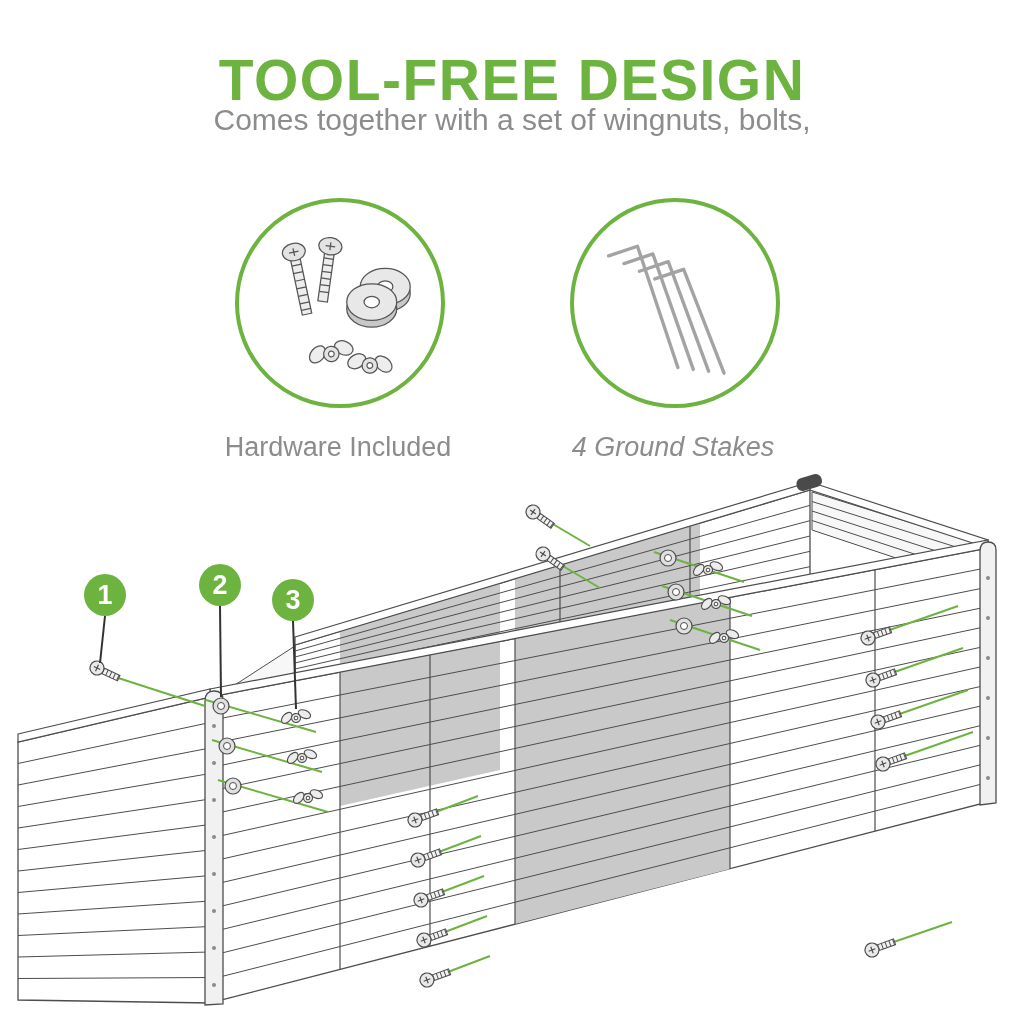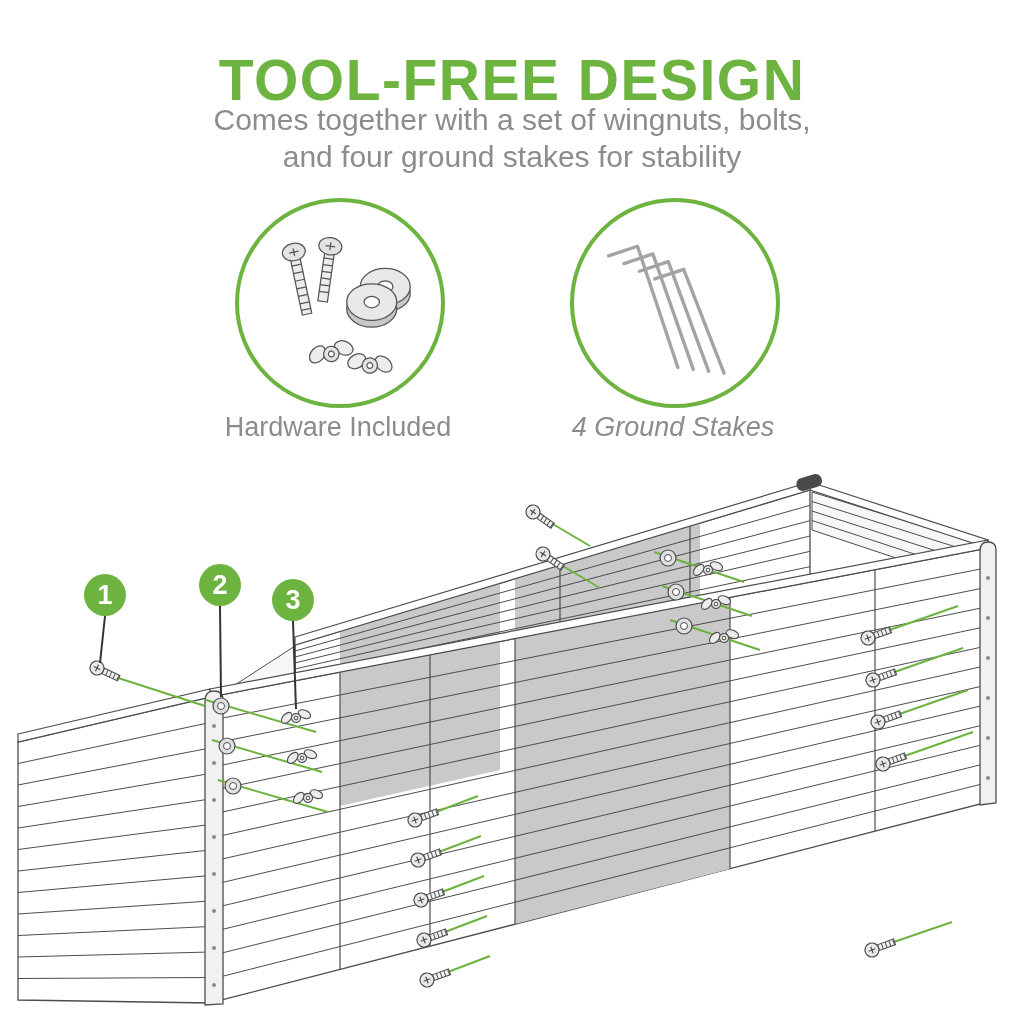--- a/index.html
+++ b/index.html
@@ -16,21 +16,21 @@
     font-size:30px;line-height:1.22;color:#8c8c8c;
   }
   .callout-circle{
     position:absolute;width:202px;height:202px;border:4px solid #6db33f;border-radius:50%;
     background:#fff;box-sizing:content-box;
   }
   .callout-circle svg{width:100%;height:100%;display:block;}
   #hw-circle{left:235px;top:198px;}
   #stake-circle{left:570px;top:198px;}
   .caption{
-    position:absolute;top:412px;width:340px;text-align:center;
+    position:absolute;top:432px;width:340px;text-align:center;
     font-size:27px;color:#8c8c8c;
   }
   #hw-caption{left:168px;}
   #stake-caption{left:503px;font-style:italic;}
   #bed-diagram{position:absolute;left:0;top:470px;}
   .face{fill:#ffffff;stroke:#4d4d4d;stroke-width:1.3;}
   .inface{fill:#f7f7f7;stroke:#4d4d4d;stroke-width:1;}
   .gray{fill:#c9c9c9;stroke:none;}
   .band{fill:#ffffff;stroke:#4d4d4d;stroke-width:1.2;}
   .seam{stroke:#4d4d4d;stroke-width:1.2;}
@@ -40,21 +40,20 @@
   .mtext{fill:#ffffff;font-size:27px;font-weight:bold;text-anchor:middle;
          font-family:"Liberation Sans",sans-serif;}
   .hwline{stroke:#555;stroke-width:1.3;fill:none;}
 </style>
 </head>
 <body>
 
 <div class="title">TOOL-FREE DESIGN</div>
 <div class="subtitle">
   <div>Comes together with a set of wingnuts, bolts,</div>
-  <div>and four ground stakes for stability</div>
 </div>
 
 <div class="callout-circle" id="hw-circle">
   <svg viewBox="0 0 210 210">
 
     <g transform="translate(57,52) rotate(-12)">
       <rect x="-5" y="6" width="10" height="60" fill="#ededed" stroke="#555" stroke-width="1.3"></rect>
       <path class="hwline" d="M-5 14H5 M-5 22H5 M-5 30H5 M-5 38H5 M-5 46H5 M-5 54H5 M-5 61H5"></path>
       <ellipse cx="0" cy="0" rx="12" ry="9" fill="#e3e3e3" stroke="#555" stroke-width="1.3"></ellipse>
       <path class="hwline" d="M-5 0H5 M0 -4V4"></path>

